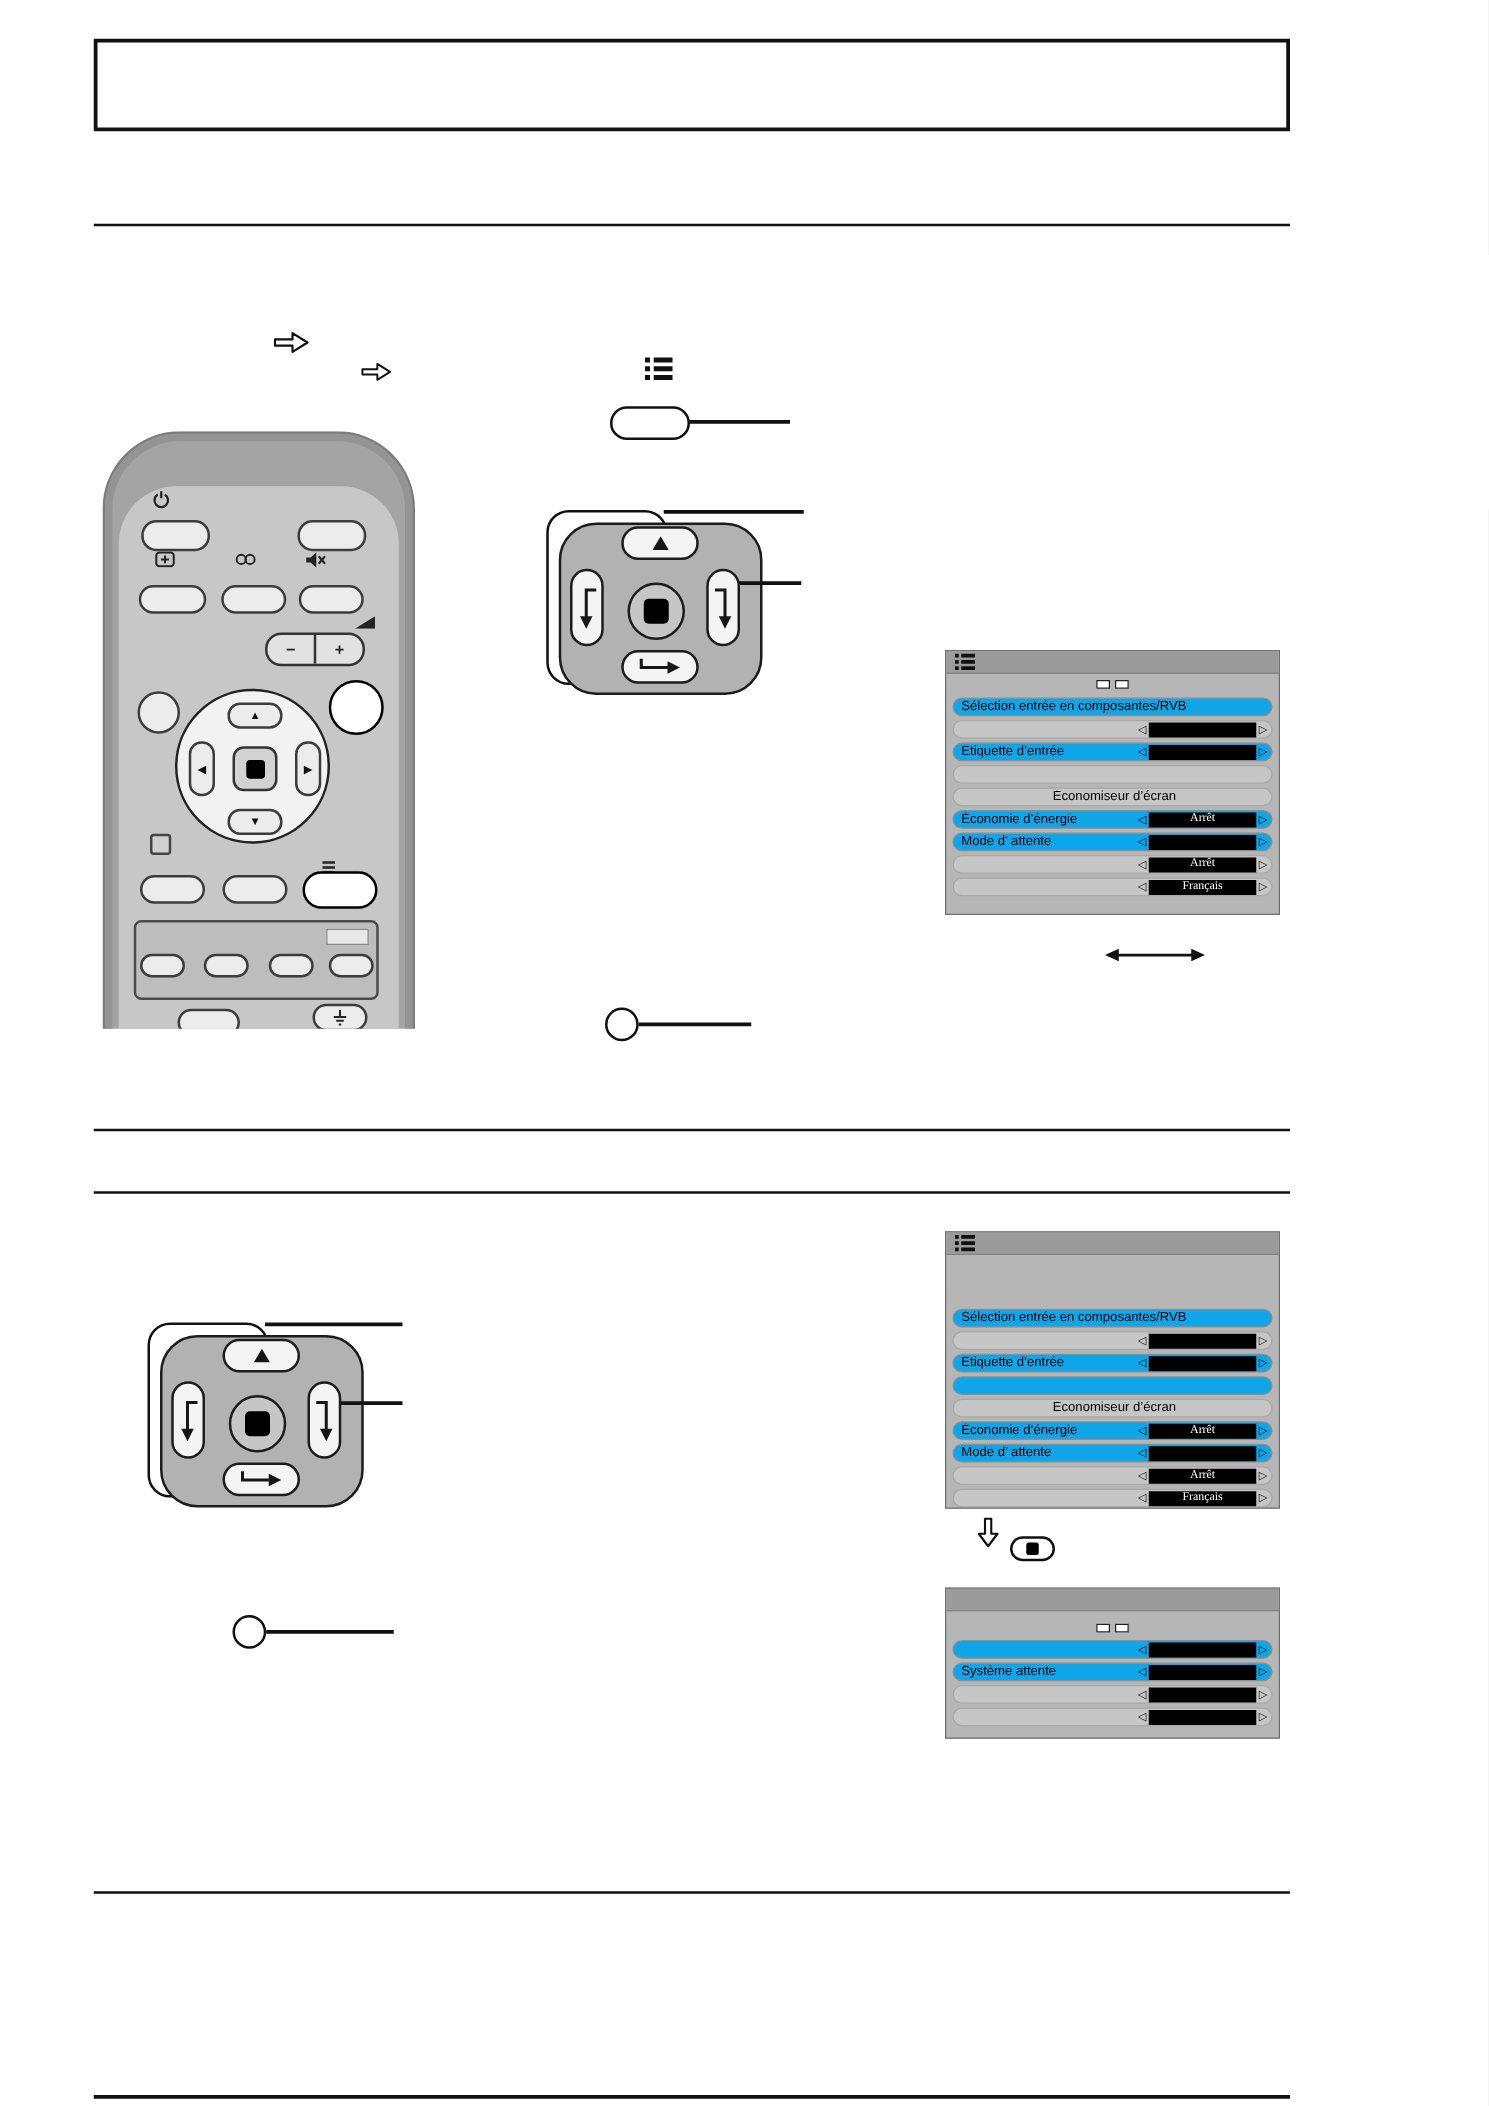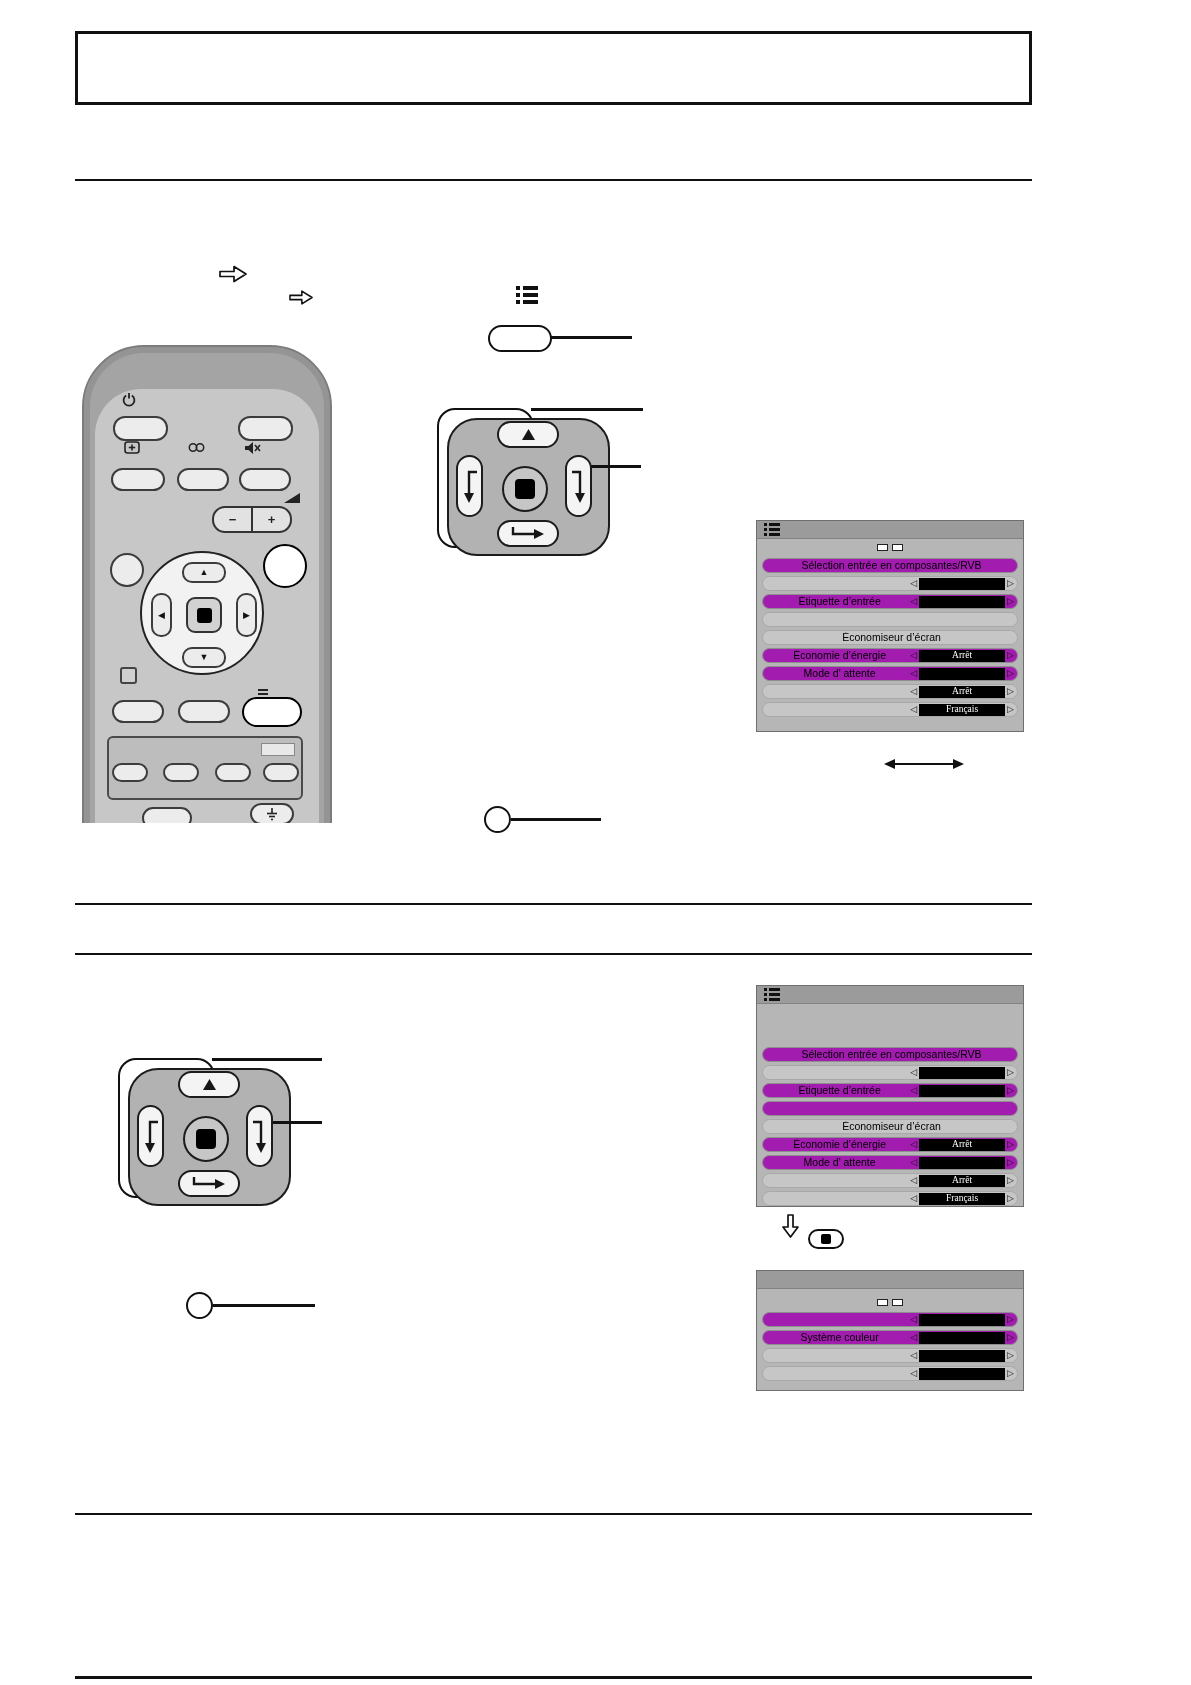--- a/index.html
+++ b/index.html
@@ -61,21 +61,21 @@
   .np-square { width:20px; height:20px; background:#000; border-radius:4px; }
 
   
   .osd { position:absolute; background:#b6b6b6; border:1.5px solid #6f6f6f; overflow:hidden; }
   .osd-titlebar { height:18px; background:#9b9b9b; border-bottom:1px solid #828282; display:flex; align-items:center; padding-left:7px; }
   .osd-pagerow { height:16px; display:flex; align-items:center; justify-content:center; gap:4px; }
   .pg { width:11px; height:7px; background:#fff; border:1.2px solid #222; display:inline-block; }
   .osd-spacer { height:40px; }
   .osd-gap6 { height:6px; }
   .osd-row { height:15px; border-radius:8px; margin:3px 5px 0 5px; display:flex; align-items:center; padding:0 3px 0 6px; font-size:10.5px; color:#000; line-height:1; }
-  .osd-row.white { background:#a21caf; border:1px solid #8e8e8e;text-align:center; }
+  .osd-row.white { background:#0ea5e9; border:1px solid #8e8e8e; }
   .osd-row.gray { background:#c6c6c6; border:1px solid #a8a8a8; }
   .osd-row .lbl { flex:1; white-space:nowrap; overflow:hidden; }
   .osd-row.center .lbl { text-align:center; }
   .valgrp { display:flex; align-items:center; gap:2px;font-family:Liberation Serif, serif; }
   .tri-l, .tri-r { font-size:9px; color:#111; line-height:1; }
   .tri-l::before { content:"◁"; } .tri-r::before { content:"▷"; }
   .vbox { width:86px; height:12px; background:#000; color:#fff; font-size:9.5px; display:flex; align-items:center; justify-content:center; white-space:nowrap; }
 
   .ok-oval { position:absolute; width:36px; height:20px; border:2px solid #111; border-radius:10px; background:#fff; display:flex; align-items:center; justify-content:center; }
   .ok-dot { width:10px; height:10px; background:#000; border-radius:2px; }
@@ -473,21 +473,21 @@
       </div>
     <div class="osd-row white">
         <span class="lbl"></span>
         <span class="valgrp">
           <span class="tri-l"></span>
           <span class="vbox"></span>
           <span class="tri-r"></span>
         </span>
       </div>
     <div class="osd-row white">
-        <span class="lbl">Système couleur</span>
+        <span class="lbl">Système attente</span>
         <span class="valgrp">
           <span class="tri-l"></span>
           <span class="vbox"></span>
           <span class="tri-r"></span>
         </span>
       </div>
     <div class="osd-row gray">
         <span class="lbl"></span>
         <span class="valgrp">
           <span class="tri-l"></span>

